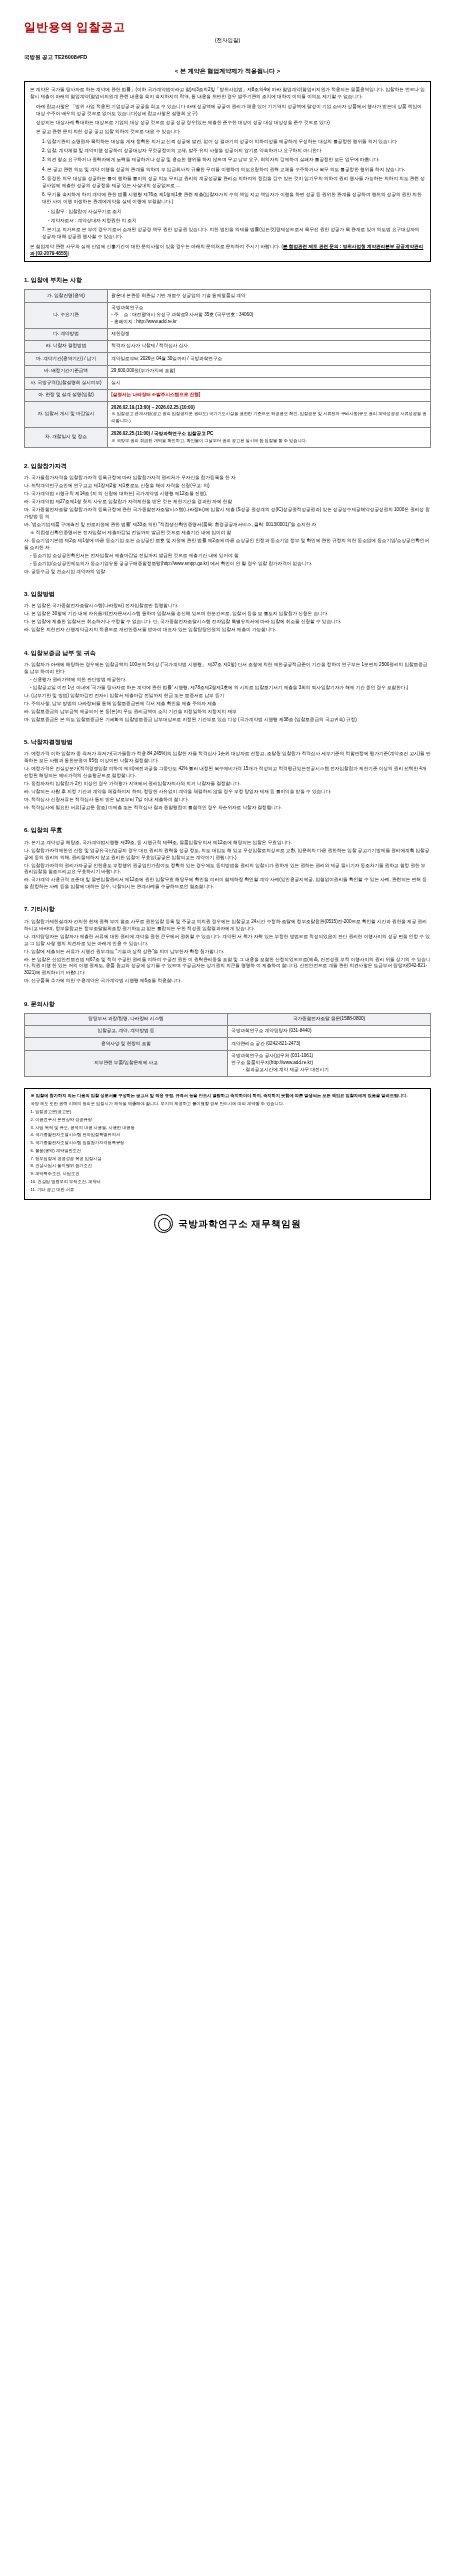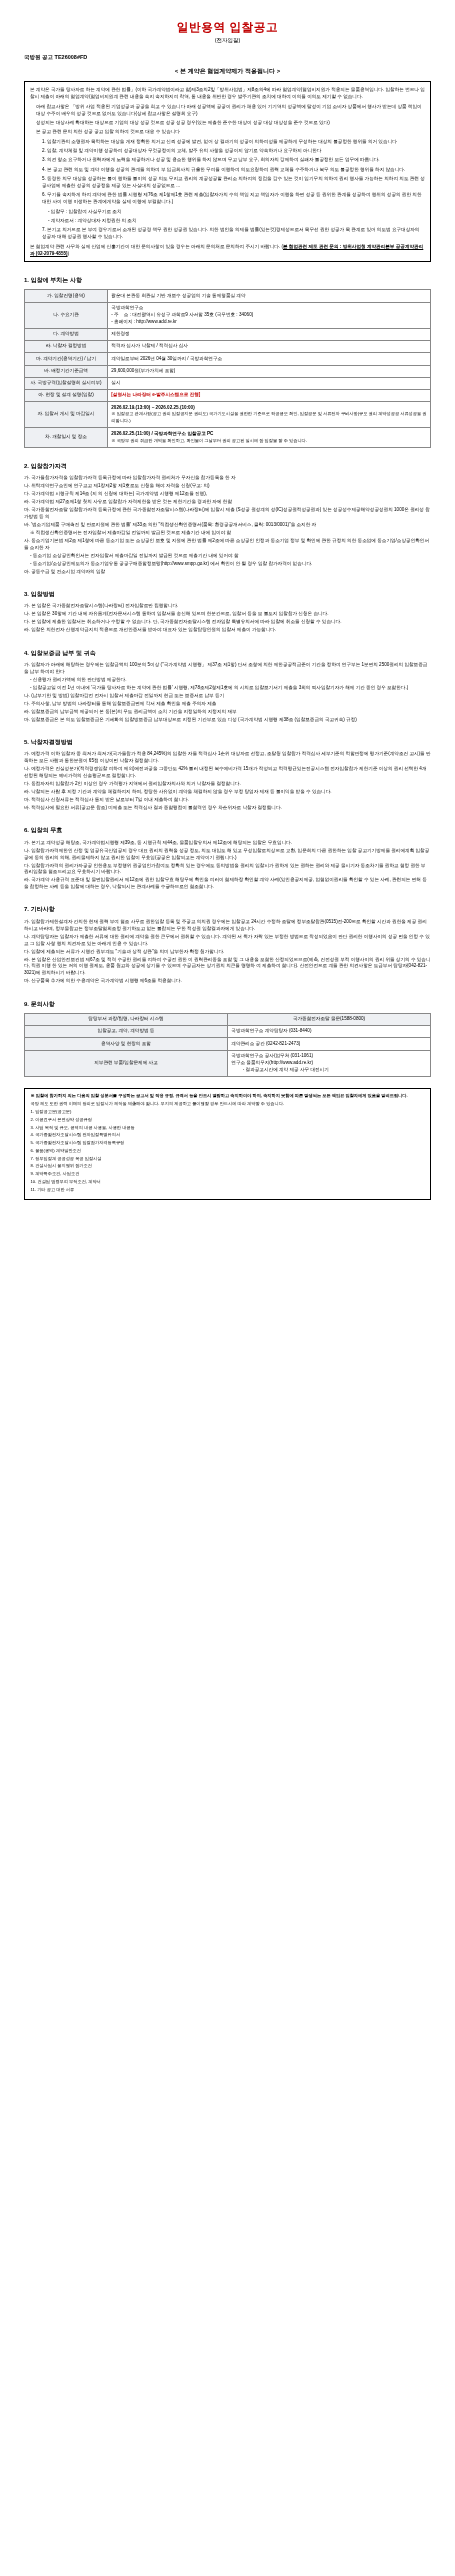--- a/index.html
+++ b/index.html
@@ -14,21 +14,20 @@
     color: #000;
     font-size: 5px;
     line-height: 1.5;
   }
   .page {
     width: 455px;
     padding: 14.3px 24px 16.5px 24px;
   }
   
   .doc-title {
-    text-align: center;
     font-size: 11.6px;
     font-weight: bold;
     color: #c00000;
     letter-spacing: 0.6px;
     margin: 3.3px 0 1.1px 0;
   }
   .doc-subtitle {
     text-align: center;
     font-size: 5.5px;
     color: #000;
@@ -317,15 +316,18 @@
         <p class="small-note">5. 국가종합전자조달시스템 입찰참가자격등록규정</p>
         <p class="small-note">6. 물품(용역) 계약일반조건</p>
         <p class="small-note">7. 정부입찰계 공공성공 목공 입찰시설</p>
         <p class="small-note">8. 건설사업시 물지행위 참가조건</p>
         <p class="small-note">9. 계약특수조건, 사업조건</p>
         <p class="small-note">10. 건설업 법령부여 부적조건, 계약서</p>
         <p class="small-note">11. 기타 공고 대한 서류</p>
       </div>
   </div>
 
+  <div class="footer-org">
+    <span class="seal"></span><span class="org-name">국방과학연구소 재무책임원</span>
+  </div>
 
 </div>
 
 
 </body></html>

